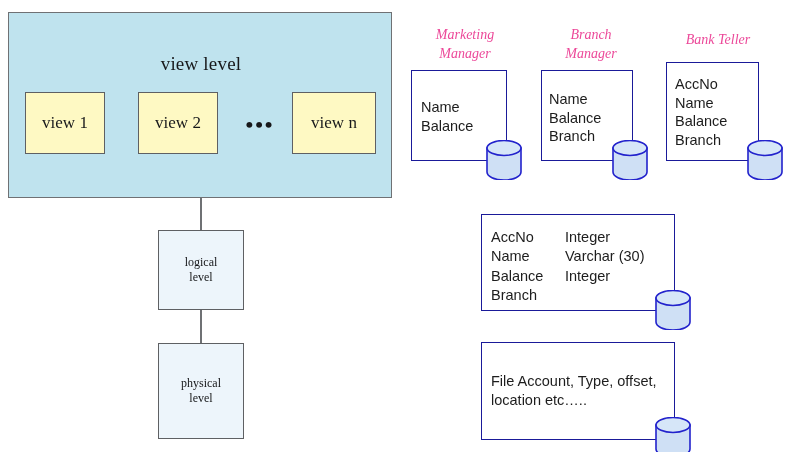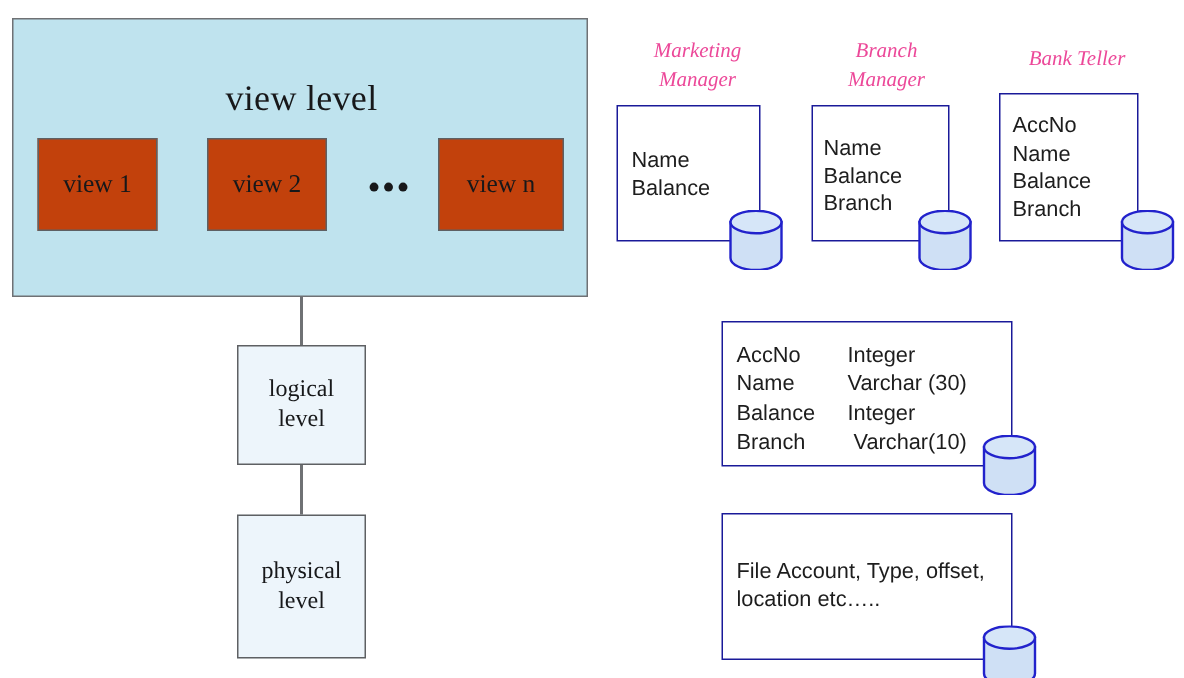--- a/index.html
+++ b/index.html
@@ -33,30 +33,30 @@
     border: 1.5px solid #6f7174;
     box-sizing: border-box;
   }
   .view-panel-title {
     position: absolute;
     left: 0;
     top: 40px;
     width: 384px;
     text-align: center;
     font-family: "Liberation Serif", "DejaVu Serif", serif;
-    font-size: 24px;
+    font-size: 19px;
     color: #17181a;
     letter-spacing: 0.2px;
   }
 
   .view-box {
     position: absolute;
     top: 92px;
     height: 62px;
-    background: #c2410c;
+    background: #fef9c3;
     border: 1.5px solid #5e6063;
     box-sizing: border-box;
     display: flex;
     align-items: center;
     justify-content: center;
     font-family: "Liberation Serif", "DejaVu Serif", serif;
     font-size: 17px;
     color: #17181a;
   }
   #view-box-1 { left: 25px;  width: 80px; }
@@ -80,21 +80,21 @@
   .level-box {
     position: absolute;
     background: #edf5fb;
     border: 1.5px solid #5e6063;
     box-sizing: border-box;
     display: flex;
     flex-direction: column;
     align-items: center;
     justify-content: center;
     font-family: "Liberation Serif", "DejaVu Serif", serif;
-    font-size: 16px;
+    font-size: 12px;
     line-height: 1.22;
     color: #17181a;
     text-align: center;
   }
   #logical-level-box  { left: 158px; top: 230px; width: 86px; height: 80px; }
   #physical-level-box { left: 158px; top: 343px; width: 86px; height: 96px; }
 
   .connector {
     position: absolute;
     left: 200px;
@@ -254,21 +254,20 @@
     <div class="schema-row">
       <span class="schema-col-name">Name</span>
       <span class="schema-col-type">Varchar (30)</span>
     </div>
     <div class="schema-row">
       <span class="schema-col-name">Balance</span>
       <span class="schema-col-type">Integer</span>
     </div>
     <div class="schema-row">
       <span class="schema-col-name">Branch</span>
-      <span class="schema-col-type"> Varchar(10)</span>
     </div>
   </div>
 
   <div class="data-box" id="storage-box"></div>
   <div id="storage-text">File Account, Type, offset, location etc…..</div>
 
   <svg class="cylinder" id="cyl-marketing" viewBox="0 0 38 40">
     <path d="M2,8 L2,32 A17,8 0 0 0 36,32 L36,8 Z" fill="#cfe0f5" stroke="#2222cc" stroke-width="1.6"></path>
     <ellipse cx="19" cy="8" rx="17" ry="7.5" fill="#d6e6f8" stroke="#2222cc" stroke-width="1.6"></ellipse>
   </svg>

